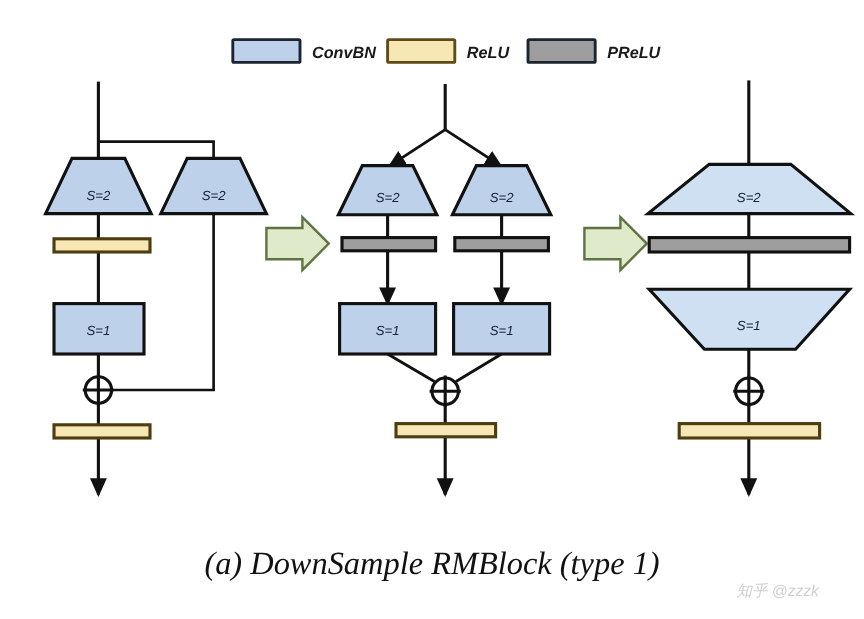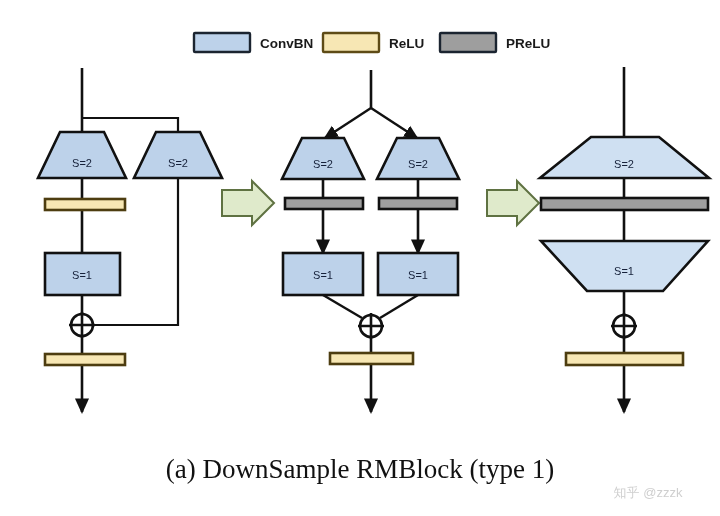--- a/index.html
+++ b/index.html
@@ -1,17 +1,17 @@
 <!DOCTYPE html>
 <html><head>
 <meta charset="utf-8">
 <style>
   html,body{margin:0;padding:0;background:#ffffff;}
   body{width:720px;height:516px;overflow:hidden;font-family:"Liberation Sans",sans-serif;}
-  #root{position:relative;width:720px;height:516px;background:#fff;}
+  #root{position:relative;width:720px;height:516px;background:#fff;font-style:italic;}
   svg{display:block;}
   .node-label{font-family:"Liberation Sans",sans-serif;font-size:11px;fill:#16213a;}
   .legend-label{font-family:"Liberation Sans",sans-serif;font-size:13.5px;font-weight:bold;fill:#1a1a1a;}
   .caption{font-family:"Liberation Serif",serif;font-size:27px;fill:#111111;}
   .wm{font-family:"Liberation Sans",sans-serif;font-size:13px;fill:#cfcfcf;}
 </style>
 </head>
 <body>
 
 <div id="root">

